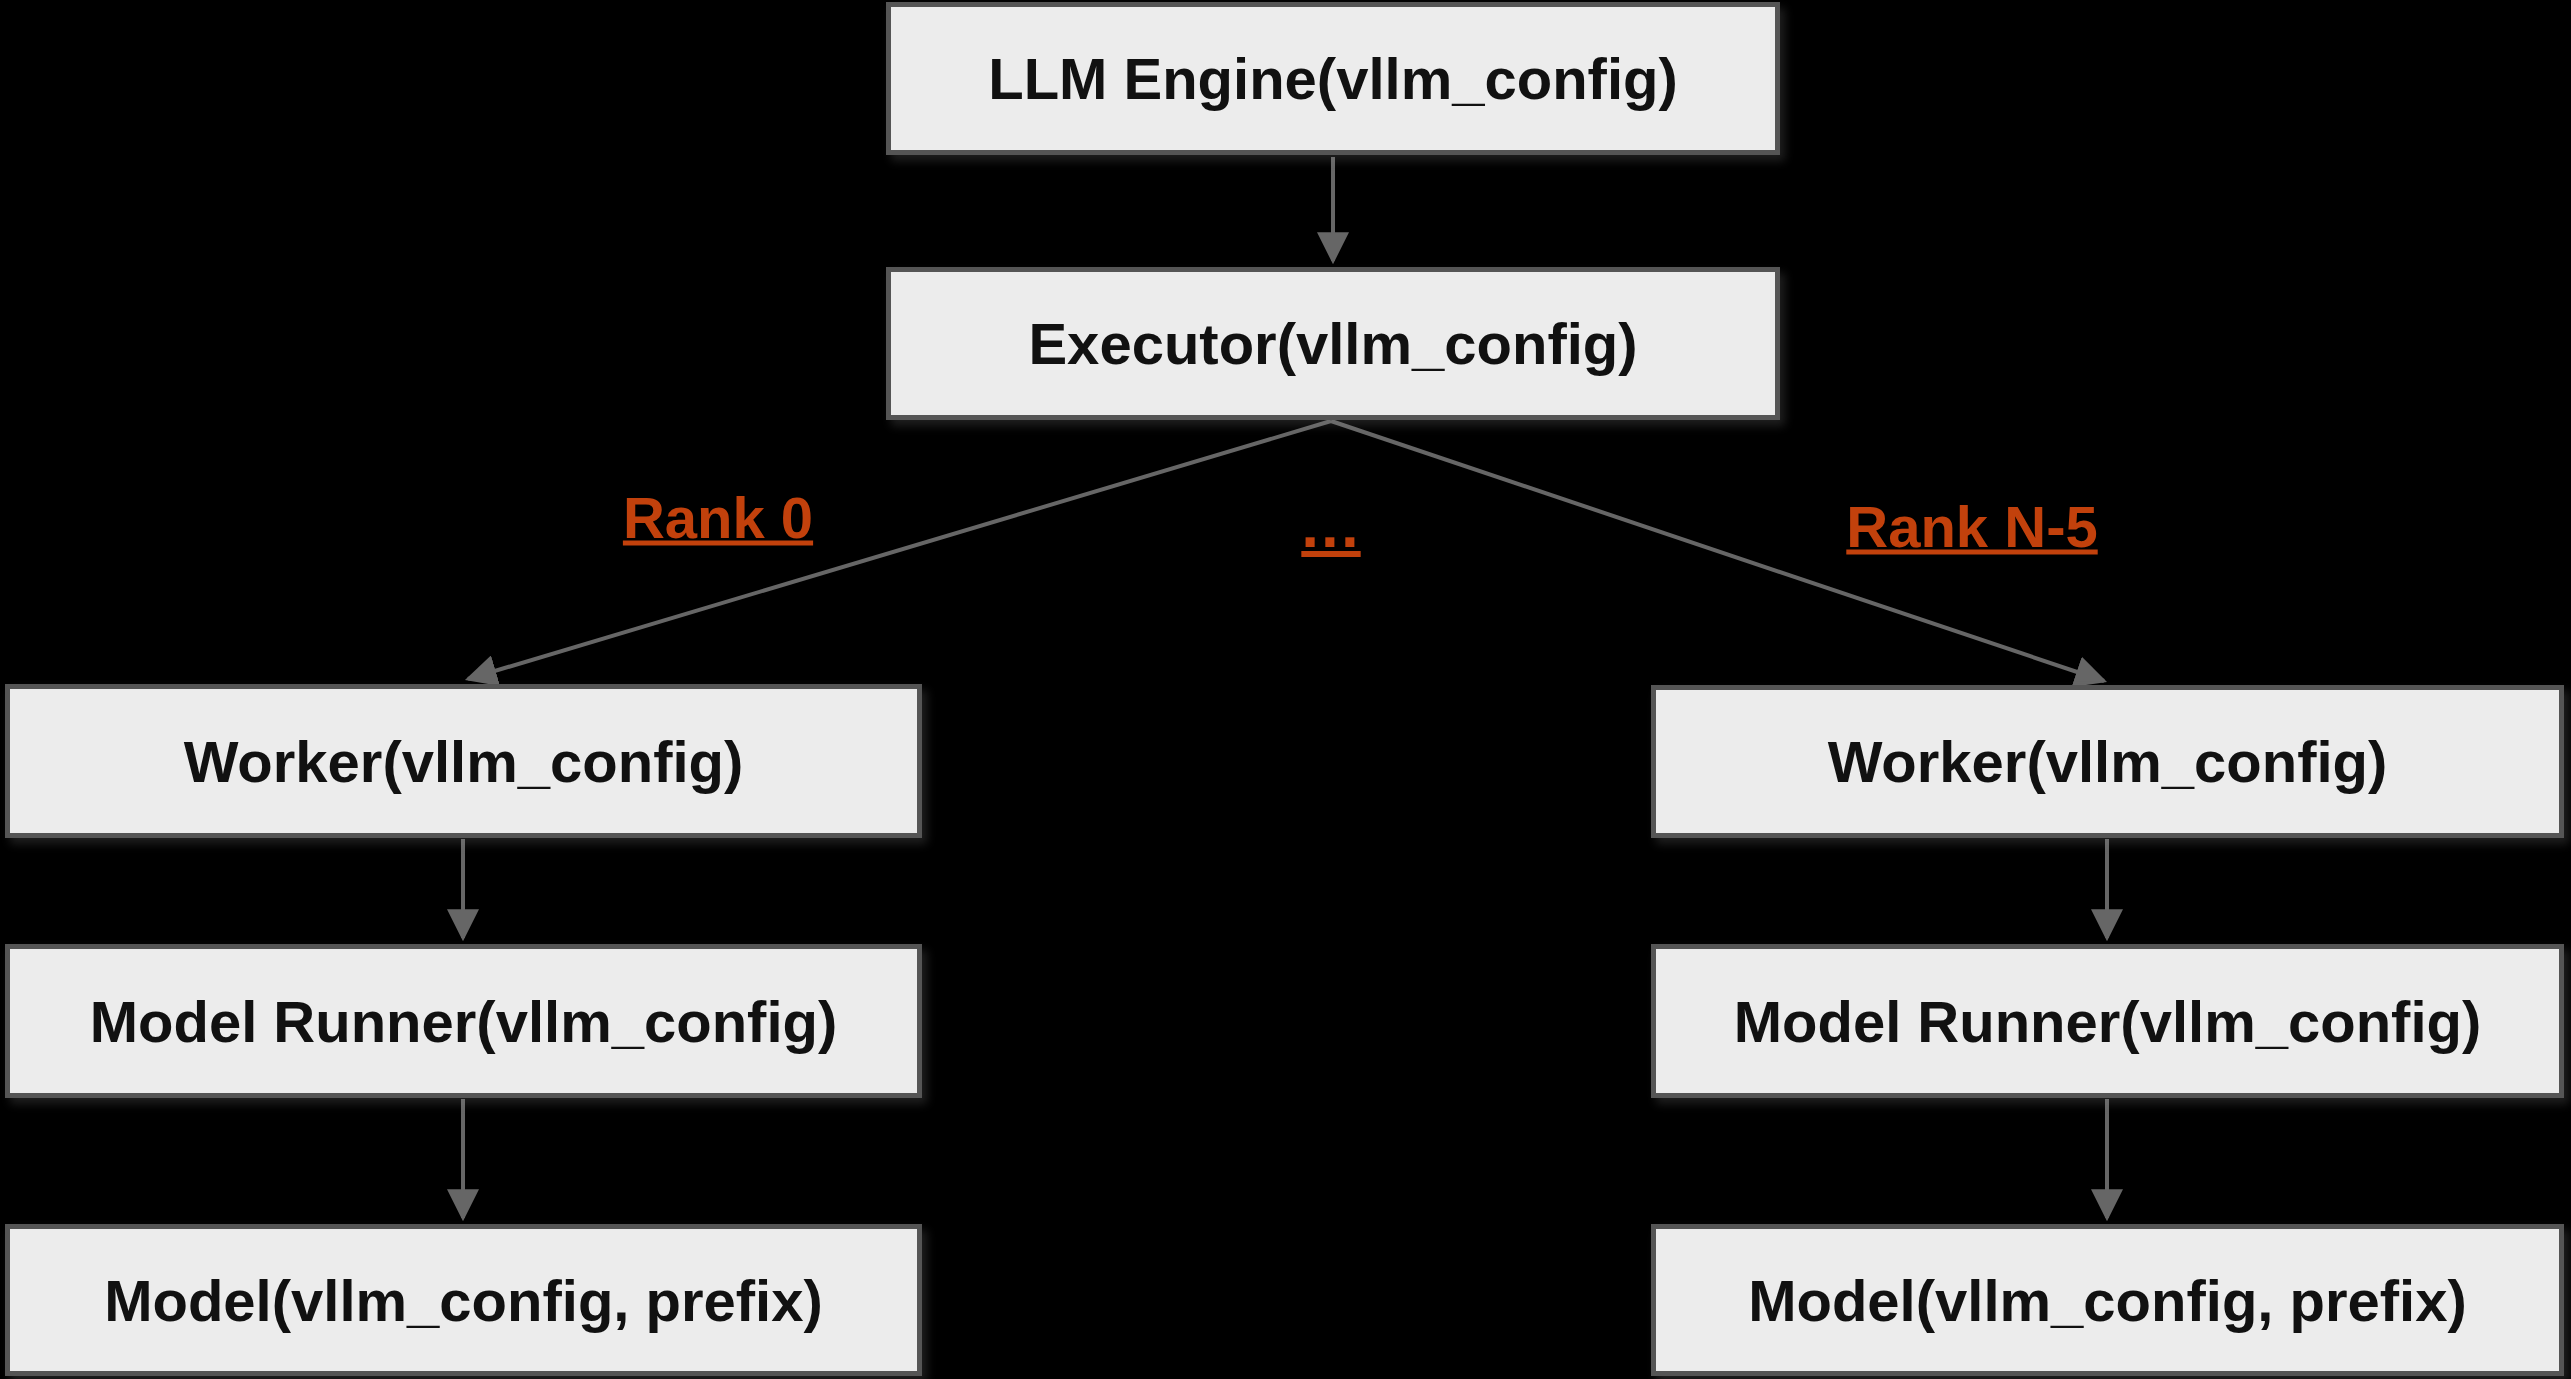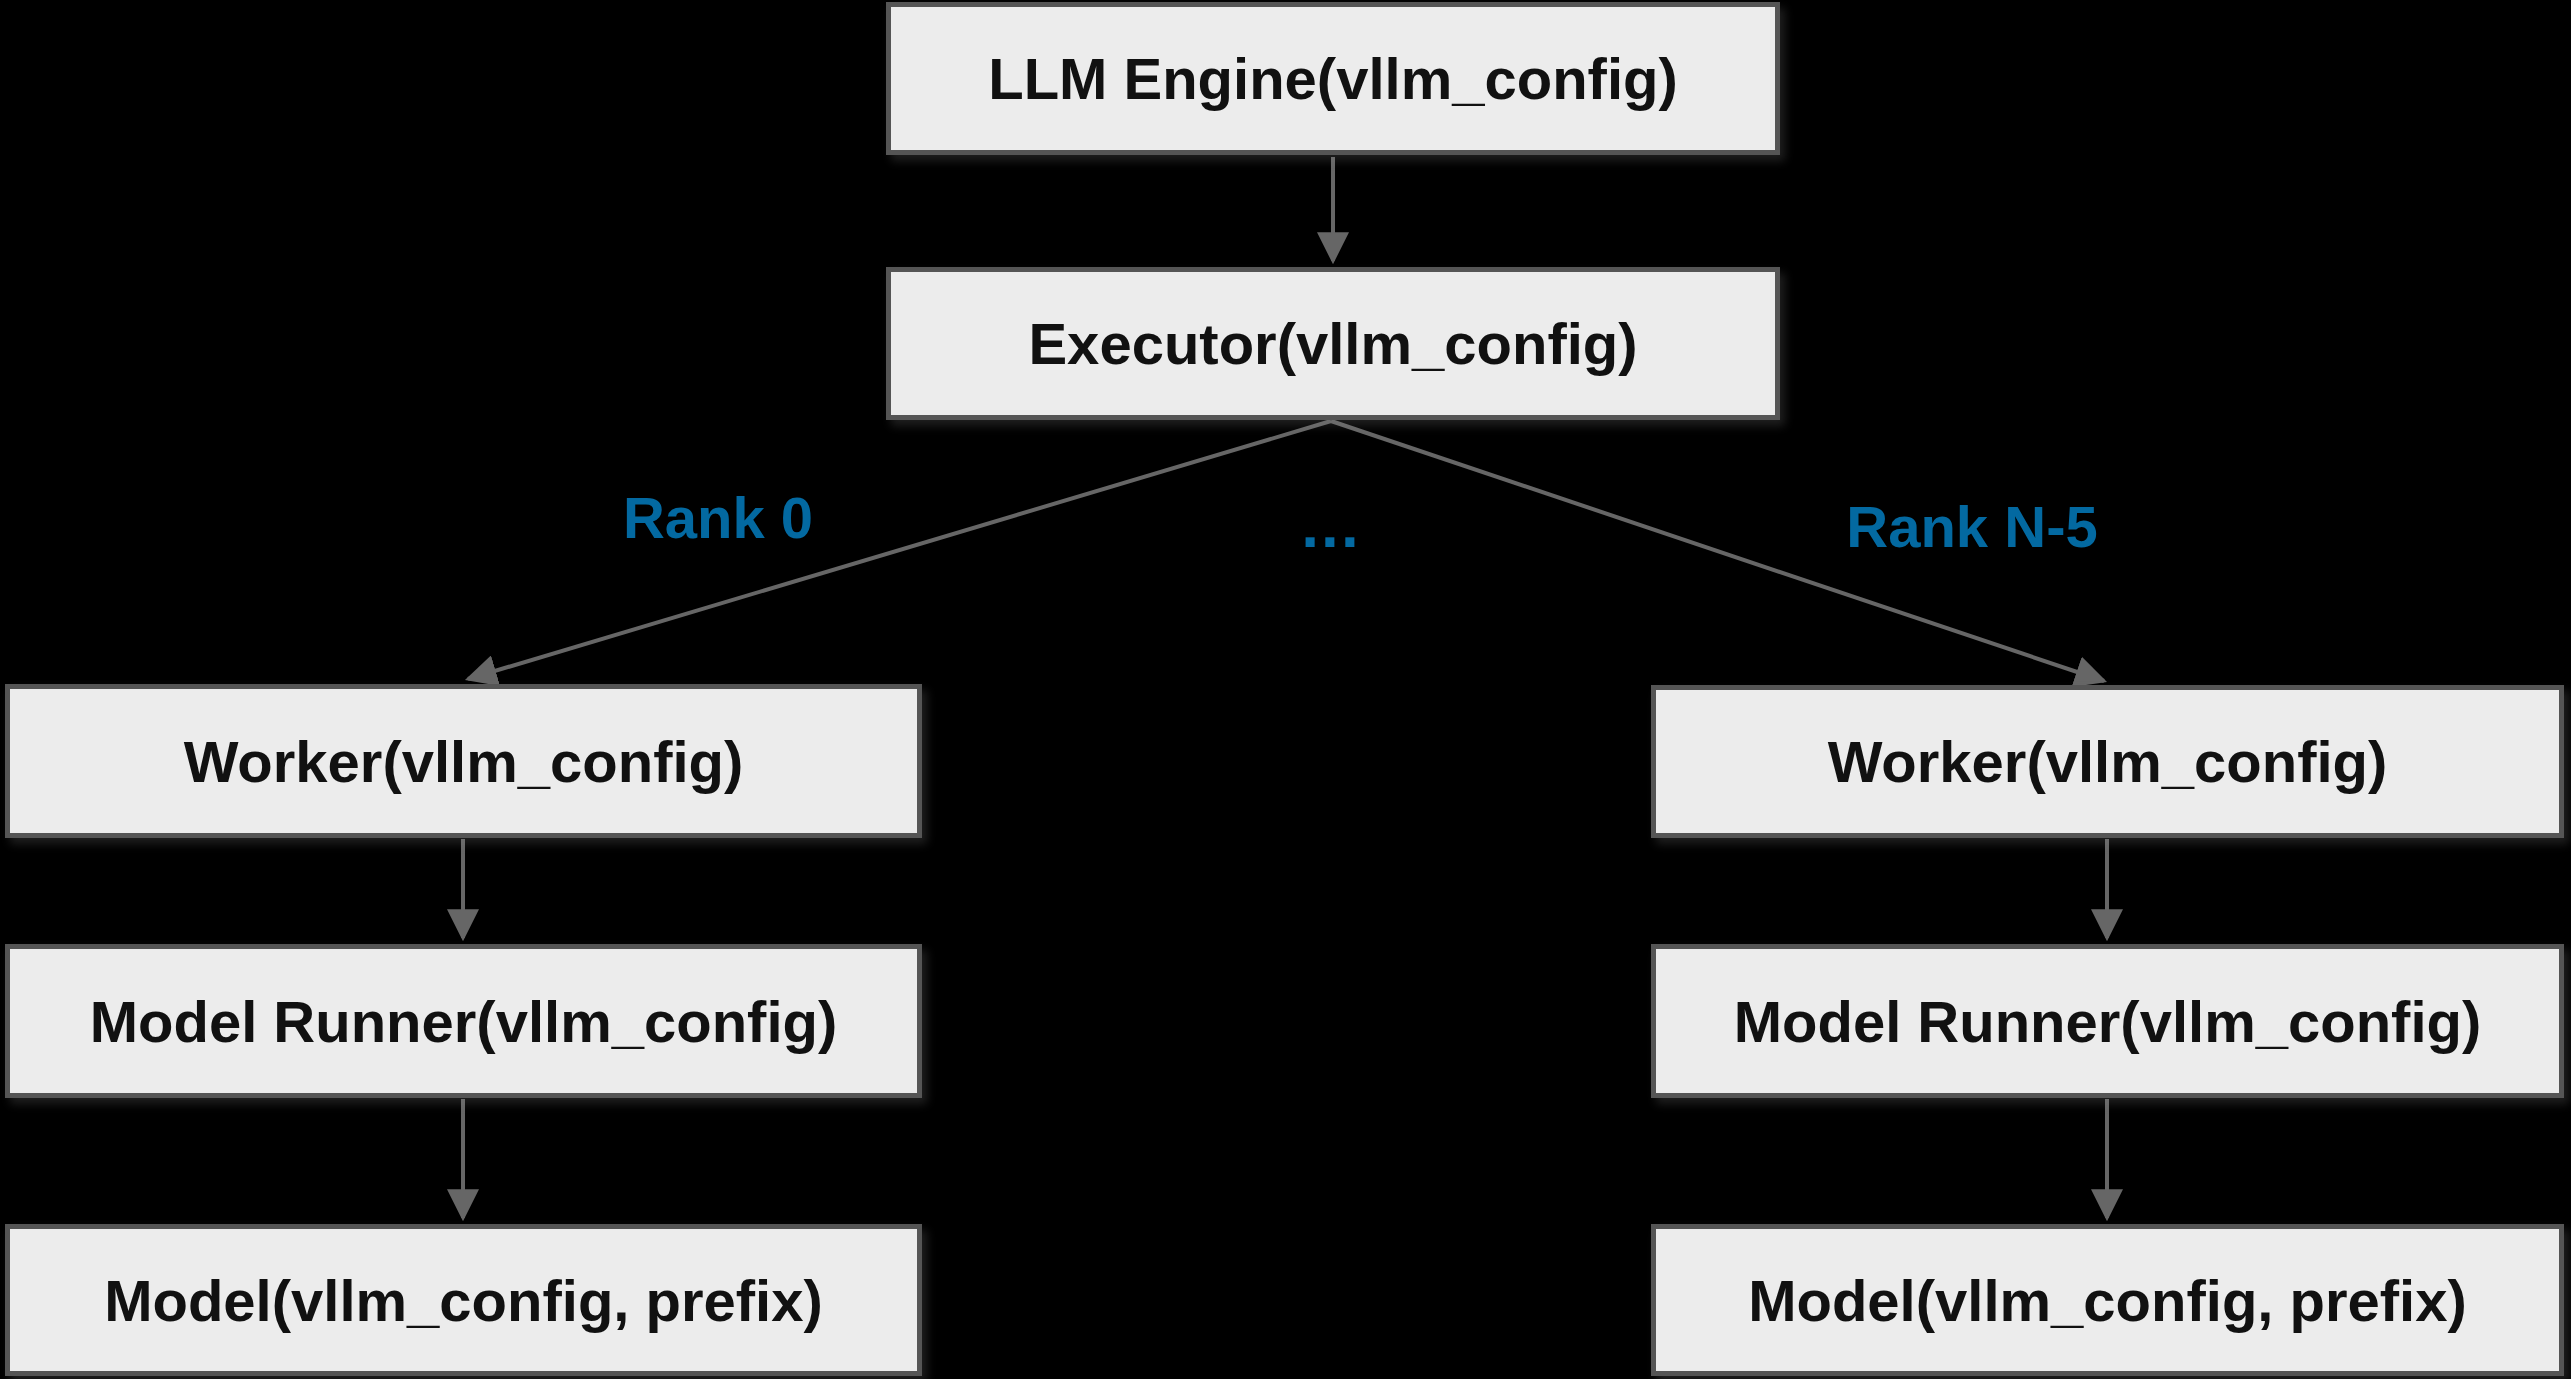--- a/index.html
+++ b/index.html
@@ -43,24 +43,25 @@
   .node-worker-left     { left: 5px;    top: 684px;  width: 917px; height: 154px; }
   .node-worker-right    { left: 1651px; top: 685px;  width: 913px; height: 153px; }
   .node-model-runner-left  { left: 5px;    top: 944px;  width: 917px; height: 154px; }
   .node-model-runner-right { left: 1651px; top: 944px;  width: 913px; height: 154px; }
   .node-model-left      { left: 5px;    top: 1224px; width: 917px; height: 152px; }
   .node-model-right     { left: 1651px; top: 1224px; width: 913px; height: 152px; }
 
   .edge-label {
     position: absolute;
     transform: translate(-50%, -50%);
-    color: #0369a1;
+    color: #c2410c;
     font-size: 58px;
     font-weight: 600;
     white-space: nowrap;
+    text-decoration: underline;
   }
   .label-rank0    { left: 718px;  top: 517px; }
   .label-ellipsis { left: 1331px; top: 525px; font-size: 64px; letter-spacing: 2px; }
   .label-rankn    { left: 1972px; top: 526px; }
 </style>
 </head>
 <body>
 
 <div class="stage">
 

